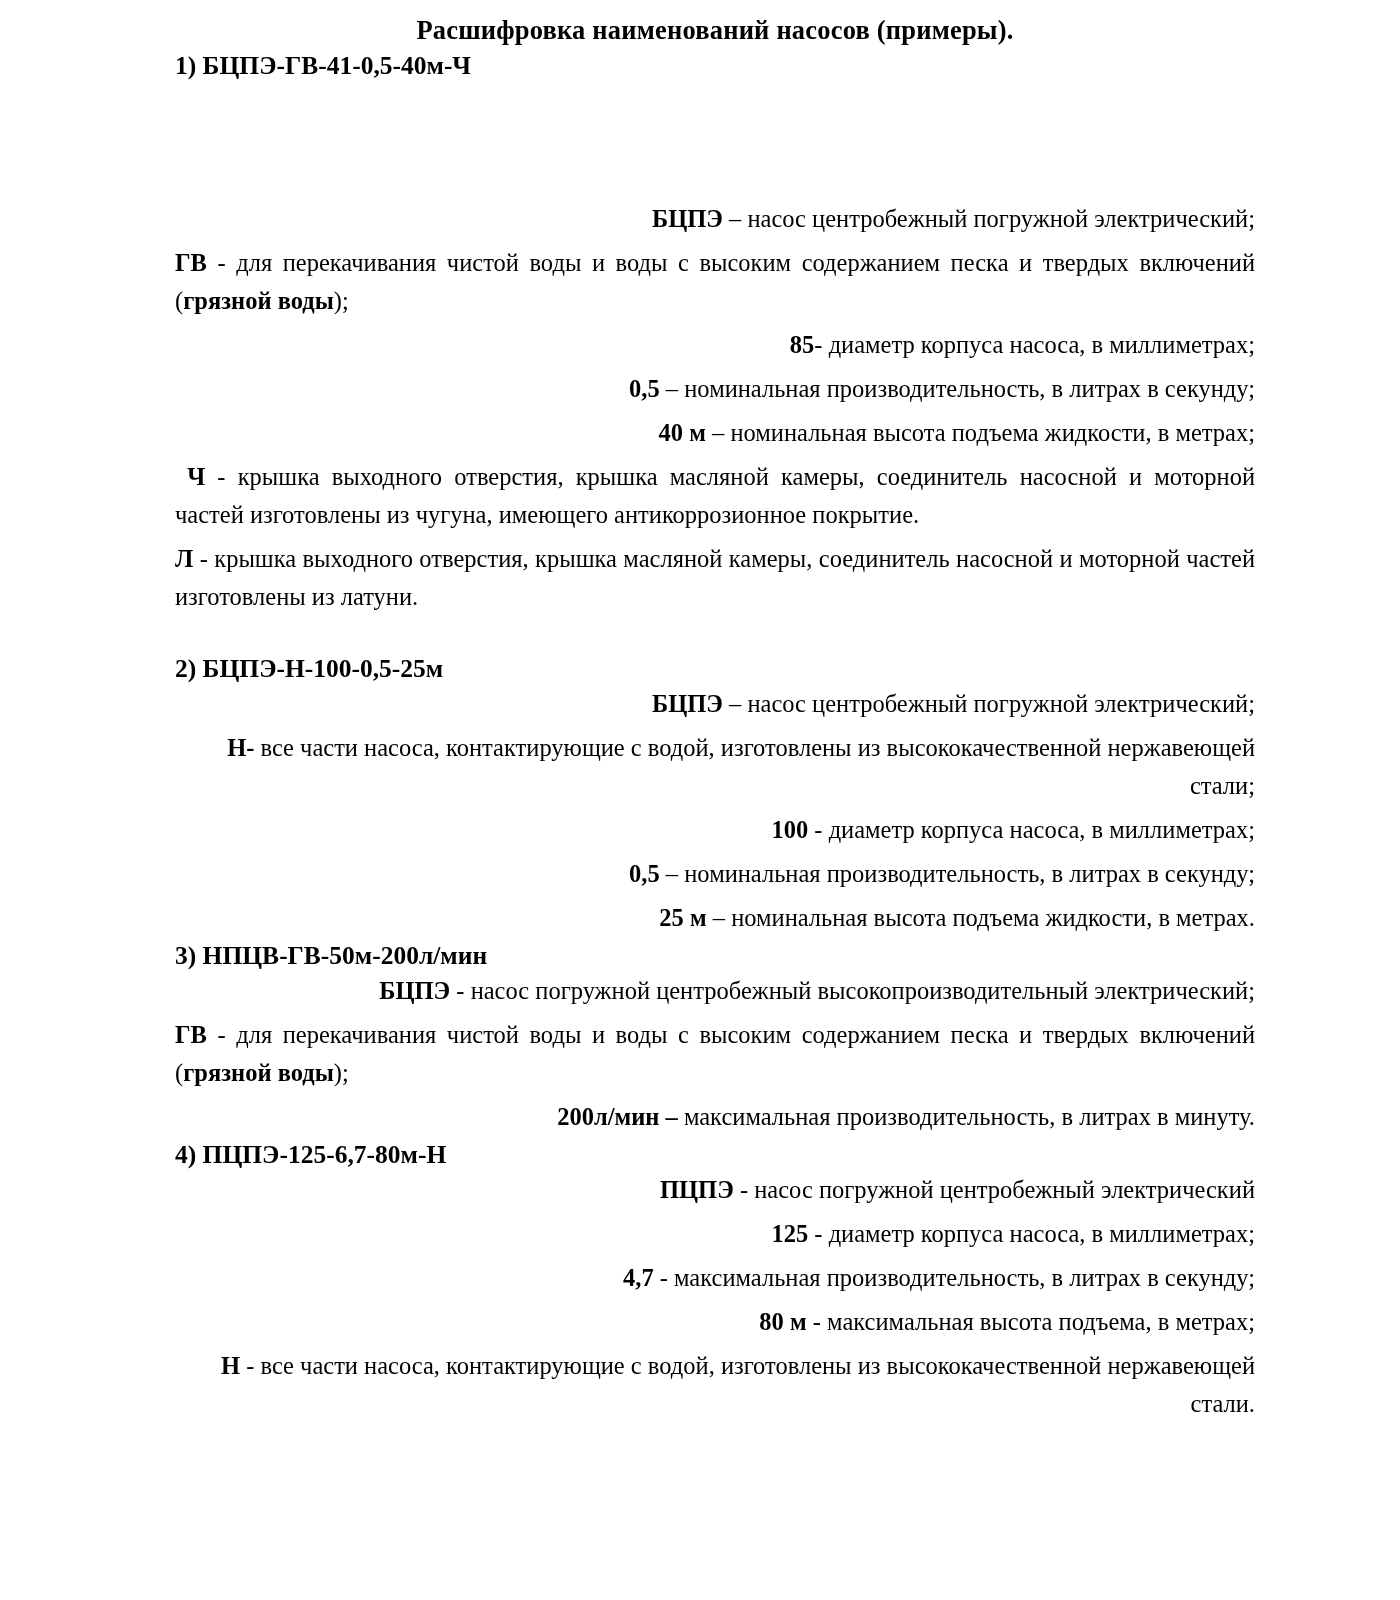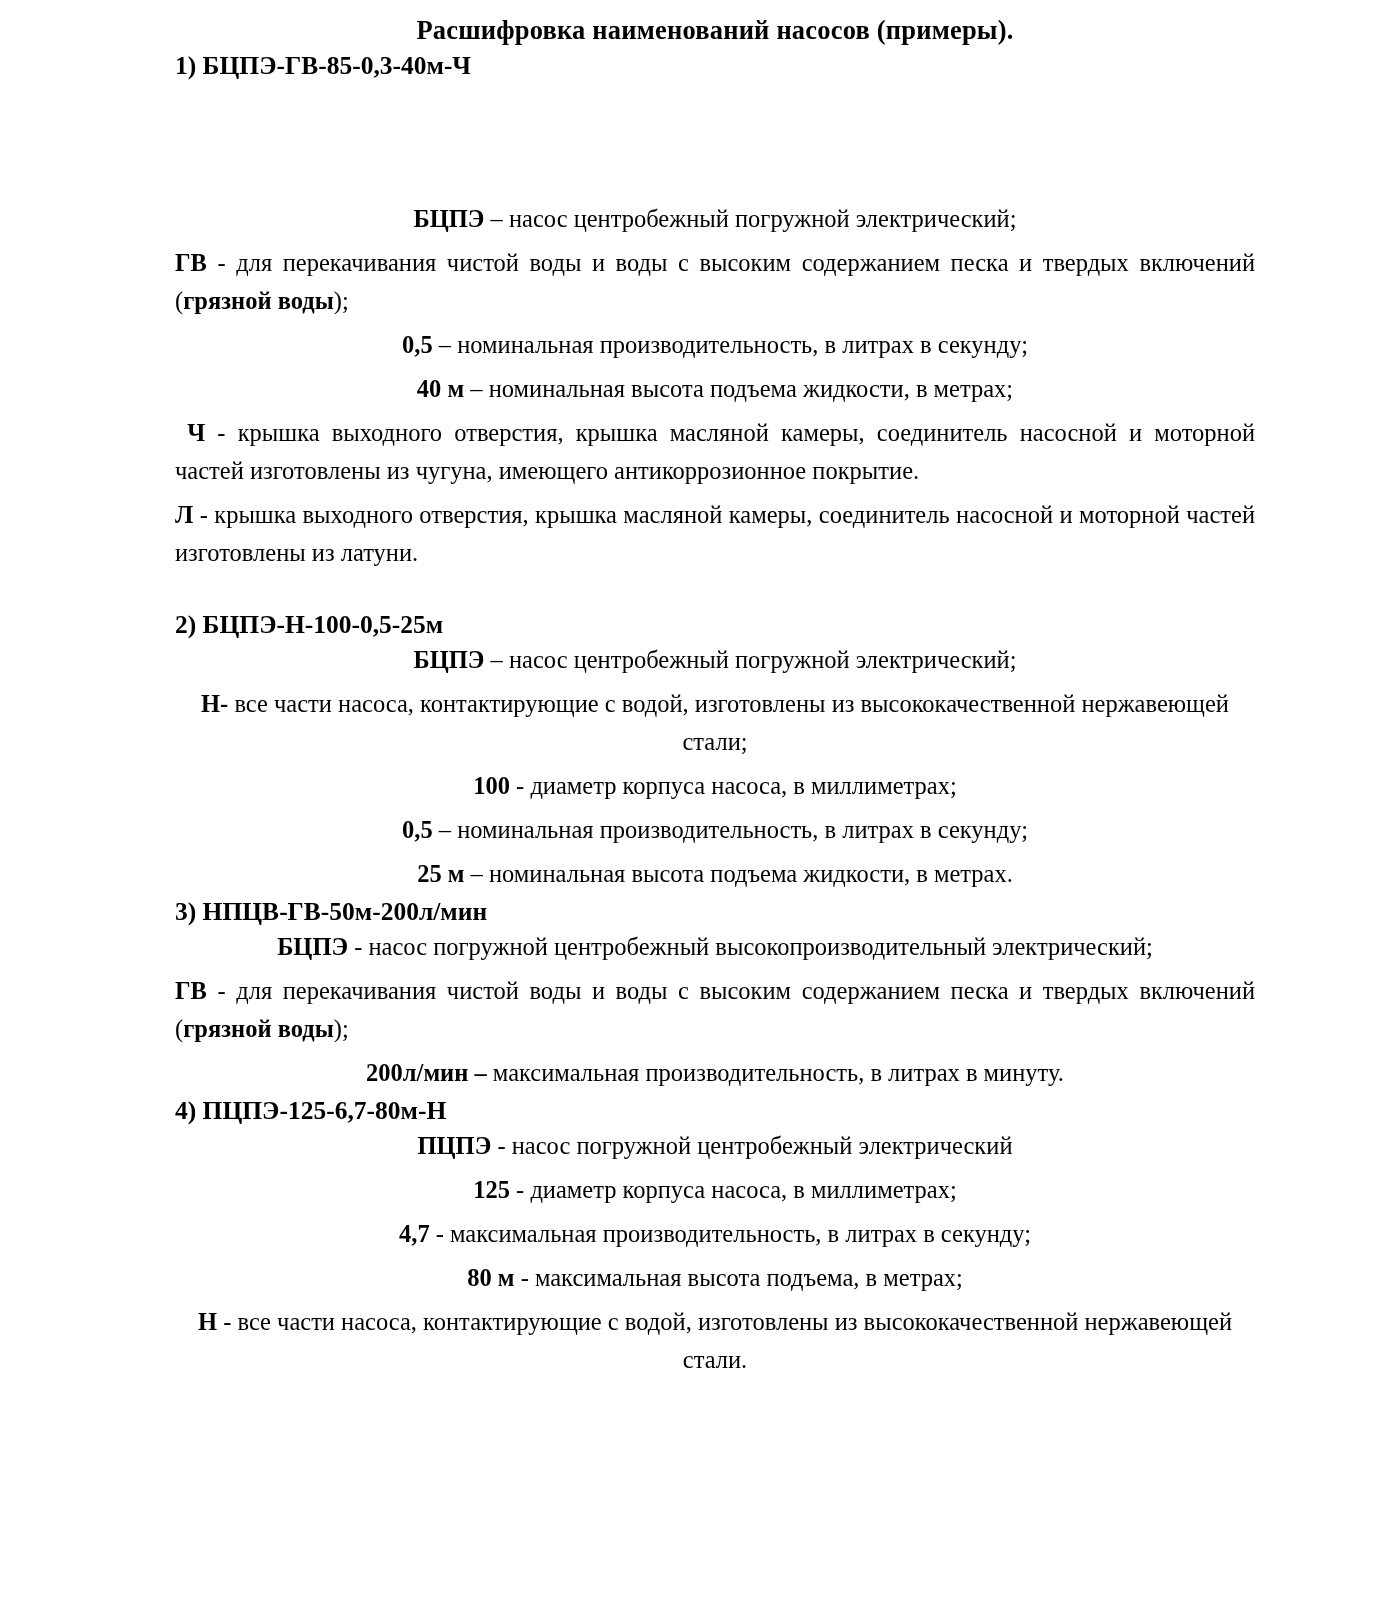--- a/index.html
+++ b/index.html
@@ -34,49 +34,52 @@
     line-height: 1.3;
     margin: 2px 0 0 0;
     text-align: left;
   }
   .gap-large { height: 118px; }
   .gap-small { height: 28px; }
   .para {
     font-size: 24.5px;
     line-height: 1.55;
     margin: 0 0 6px 0;
-    text-align: center;
+    text-align: right;
   }
   .para.justify {
     text-align: justify;
     text-justify: inter-word;
   }
   .para b { font-weight: bold; }
   .tight { margin-bottom: 2px; }
   .indent-space { white-space: pre; }
 </style>
 </head>
 <body>
 
 <div class="page">
 
   <div class="doc-title">Расшифровка наименований насосов (примеры).</div>
 
-  <div class="heading">1) БЦПЭ-ГВ-85-0,3-40м-Ч</div>
+  <div class="heading">1) БЦПЭ-ГВ-41-0,5-40м-Ч</div>
 
   <div class="gap-large"></div>
 
   <p class="para">
     <b>БЦПЭ</b><span> – насос  центробежный погружной  электрический;</span>
   </p>
 
   <p class="para justify">
     <b>ГВ</b><span> - для перекачивания чистой воды и воды с высоким содержанием песка и твердых включений (</span><b>грязной воды</b><span>);</span>
   </p>
 
+  <p class="para">
+    <b>85</b><span>- диаметр корпуса насоса, в миллиметрах;</span>
+  </p>
 
   <p class="para">
     <b>0,5</b><span> – номинальная производительность, в литрах в секунду;</span>
   </p>
 
   <p class="para">
     <b>40 м</b><span> – номинальная высота подъема жидкости, в метрах;</span>
   </p>
 
   <p class="para justify">

